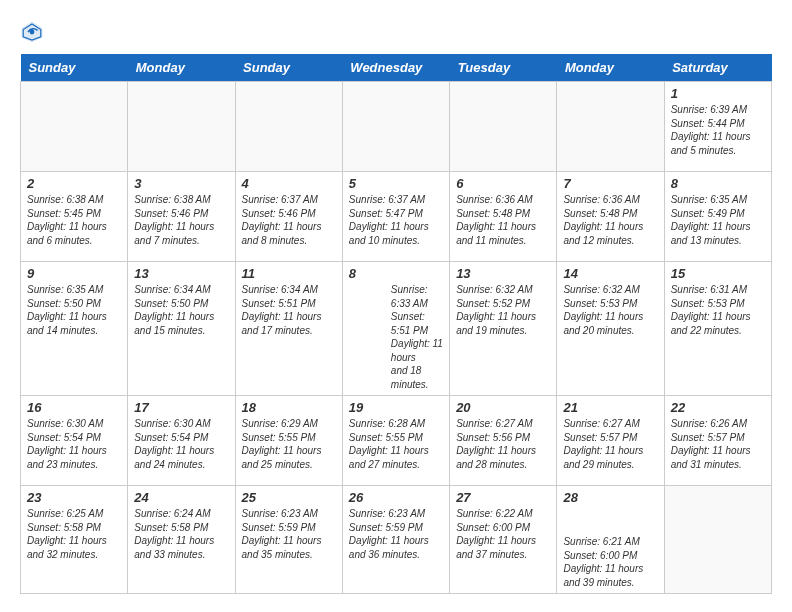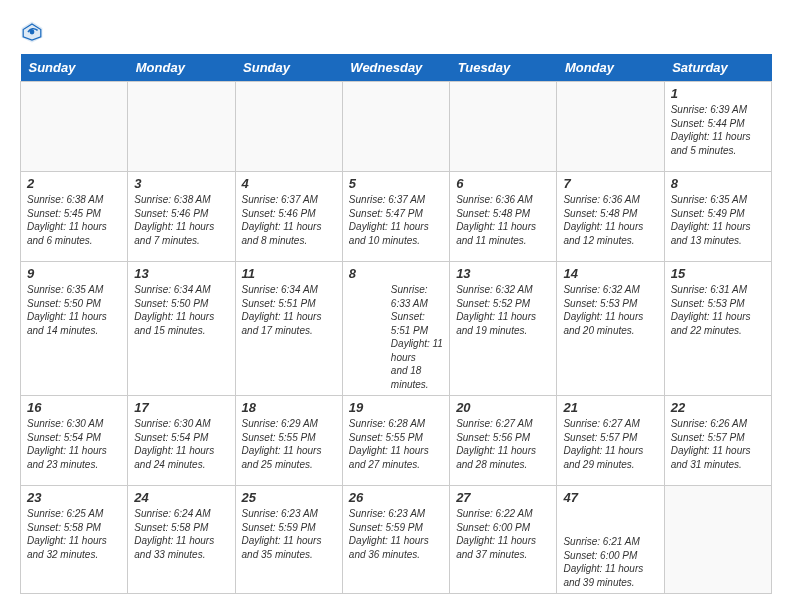--- a/index.html
+++ b/index.html
@@ -314,21 +314,21 @@
 and 36 minutes.</div>
         </td>
         <td>
           <span class="day-number">27</span>
           <div class="day-info" style="white-space: pre-line;">Sunrise: 6:22 AM
 Sunset: 6:00 PM
 Daylight: 11 hours
 and 37 minutes.</div>
         </td>
         <td>
-          <span class="day-number">47</span>
+          <span class="day-number">28</span>
           <div class="day-info" style="white-space: pre-line; margin-top: 30px;">Sunrise: 6:21 AM
 Sunset: 6:00 PM
 Daylight: 11 hours
 and 39 minutes.</div>
         </td>
         <td class="empty"></td>
       </tr>
     </tbody>
 </table>
 

